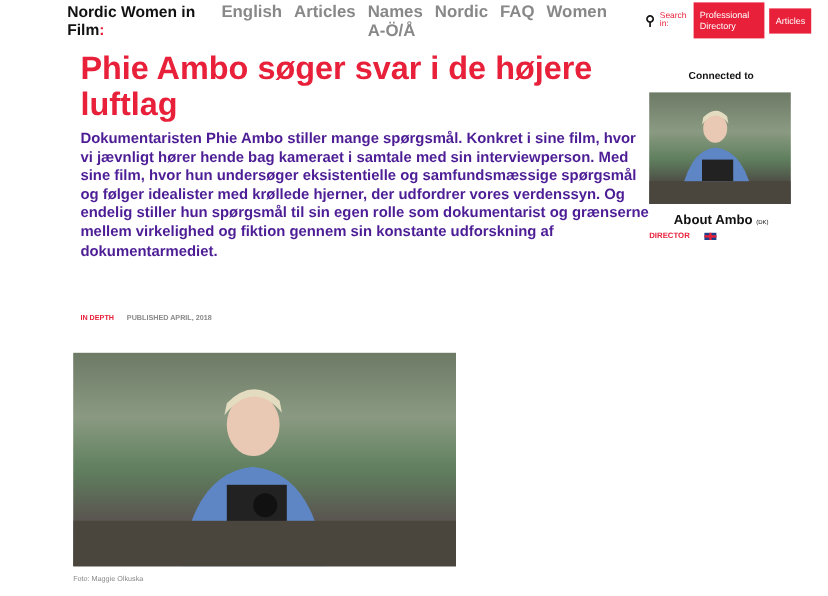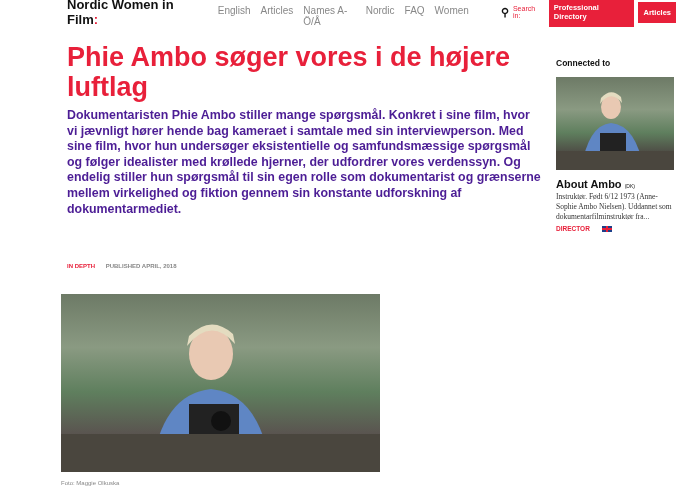--- a/index.html
+++ b/index.html
@@ -1,33 +1,33 @@
 <!DOCTYPE html>
 <html><head>
 <meta charset="utf-8">
 <style>
   * { margin:0; padding:0; box-sizing:border-box; }
   body { width:690px; height:497px; background:#fff; font-family:"Liberation Sans", sans-serif; color:#111; position:relative; overflow:hidden; }
-  .nav { position:absolute; top:7px; left:67px; right:10px; height:20px; display:flex; align-items:flex-end; }
+  .nav { position:absolute; top:7px; left:56px; right:10px; height:20px; display:flex; align-items:center; }
   .brand { font-weight:bold; font-size:13px; color:#111; }
   .brand .colon { color:#e8203a; }
   .navlinks { display:flex; margin-left:14px; }
-  .navlinks a { font-size:10px; font-weight:normal; color:#888; margin-right:10px; text-decoration:none; }
+  .navlinks a { font-size:14px; font-weight:bold; color:#888; margin-right:10px; text-decoration:none; }
   .search { display:flex; align-items:center; margin-left:22px; }
   .search .lens { font-size:11px; font-weight:bold; color:#111; margin-right:4px; }
   .search .lbl { font-size:7px; color:#e8203a; margin-right:6px; }
-  .btn { background:#e8203a; color:#fff; font-size:7.5px; font-weight:bold; padding:6px 5px; margin-right:4px; }
+  .btn { background:#e8203a; color:#fff; font-size:7.5px; font-weight:normal; padding:6px 5px; margin-right:4px; }
   h1 { position:absolute; top:42px; left:67px; width:470px; font-size:27px; line-height:30px; color:#e8203a; font-weight:bold; }
   .lead { position:absolute; top:108px; left:67px; width:475px; font-size:12.4px; line-height:15.6px; font-weight:bold; color:#4c1d95; }
   .meta { position:absolute; top:263px; left:67px; font-size:6px; font-weight:bold; }
   .meta .cat { color:#e8203a; margin-right:9px; }
   .meta .pub { color:#888; }
   .photo { position:absolute; top:294px; left:61px; width:319px; height:178px; background:linear-gradient(180deg,#6d7a66 0%,#8a9a82 30%,#5f7f5e 55%,#5a5550 78%,#3d3a33 100%); overflow:hidden; }
   .caption { position:absolute; top:480px; left:61px; font-size:6px; color:#888; }
-  .side { position:absolute; top:58px; left:556px; width:120px; }
+  .side { position:absolute; top:58px; left:541px; width:120px;text-align:center; }
   .side h3 { font-size:8.5px; font-weight:bold; margin-bottom:9px; }
   .thumb { width:118px; height:93px; position:relative; overflow:hidden; background:linear-gradient(180deg,#6d7a66 0%,#8a9a82 35%,#5f7f5e 60%,#4d4a44 82%,#3d3a33 100%); }
   .pname { font-size:11px; font-weight:bold; margin-top:8px; }
   .pname .cc { font-size:5px; font-weight:normal; }
   .bio { font-family:"Liberation Serif", serif; font-size:7.5px; line-height:10px; color:#333; margin-top:2px; }
   .role { font-size:6.5px; font-weight:bold; color:#e8203a; margin-top:3px; display:flex; align-items:center; }
   .flag { display:inline-block; width:10px; height:6px; margin-left:12px; background:#1d3f8a; position:relative; }
   .flag:before { content:""; position:absolute; left:0; top:2px; width:10px; height:2px; background:#e8203a; }
   .flag:after { content:""; position:absolute; left:4px; top:0; width:2px; height:6px; background:#e8203a; }
 </style>
@@ -45,21 +45,21 @@
     <a>Women</a>
   </div>
   <div class="search">
     <span class="lens">⚲</span>
     <span class="lbl">Search in:</span>
     <span class="btn">Professional Directory</span>
     <span class="btn">Articles</span>
   </div>
 </div>
 
-<h1>Phie Ambo søger vores i de højere luftlag</h1>
+<h1>Phie Ambo søger svar i de højere luftlag</h1>
 <p class="lead">Dokumentaristen Phie Ambo stiller mange spørgsmål. Konkret i sine film, hvor vi jævnligt hører hende bag kameraet i samtale med sin interviewperson. Med sine film, hvor hun undersøger eksistentielle og samfundsmæssige spørgsmål og følger idea­lister med krøllede hjerner, der udfordrer vores verdenssyn. Og endelig stiller hun spørgsmål til sin egen rolle som dokumen­tarist og grænserne mellem virkelighed og fiktion gennem sin konstante udforskning af dokumentarmediet.</p>
 <div class="meta">
   <span class="cat">IN DEPTH</span>
   <span class="pub">PUBLISHED APRIL, 2018</span>
 </div>
 
 <div class="photo">
   <svg width="319" height="178" viewBox="0 0 319 178">
     <ellipse cx="150" cy="60" rx="22" ry="26" fill="#e9c9b3"></ellipse>
     <path d="M126 52 Q150 22 174 50 L172 40 Q150 20 128 42Z" fill="#e4dcc0"></path>
@@ -76,18 +76,17 @@
   <div class="thumb">
     <svg width="118" height="93" viewBox="0 0 118 93">
       <ellipse cx="55" cy="30" rx="10" ry="12" fill="#e9c9b3"></ellipse>
       <path d="M44 27 Q55 12 66 26 L65 20 Q55 10 45 21Z" fill="#e4dcc0"></path>
       <path d="M25 93 Q32 48 55 46 Q80 48 88 93Z" fill="#5f86c4"></path>
       <rect x="44" y="56" width="26" height="18" fill="#222"></rect>
       <rect x="0" y="74" width="118" height="19" fill="#4a463e"></rect>
     </svg>
   </div>
   <div class="pname"><span>About Ambo</span> <span class="cc">(DK)</span></div>
-  <div class="bio">Instruktør. Født 6/12 1973 (Anne-Sophie Ambo Niel­sen). Uddannet som doku­mentarfilminstruktør fra...</div>
   <div class="role">
       <span>DIRECTOR</span>
       <span class="flag"></span>
     </div>
 </div>
 
 </body></html>

